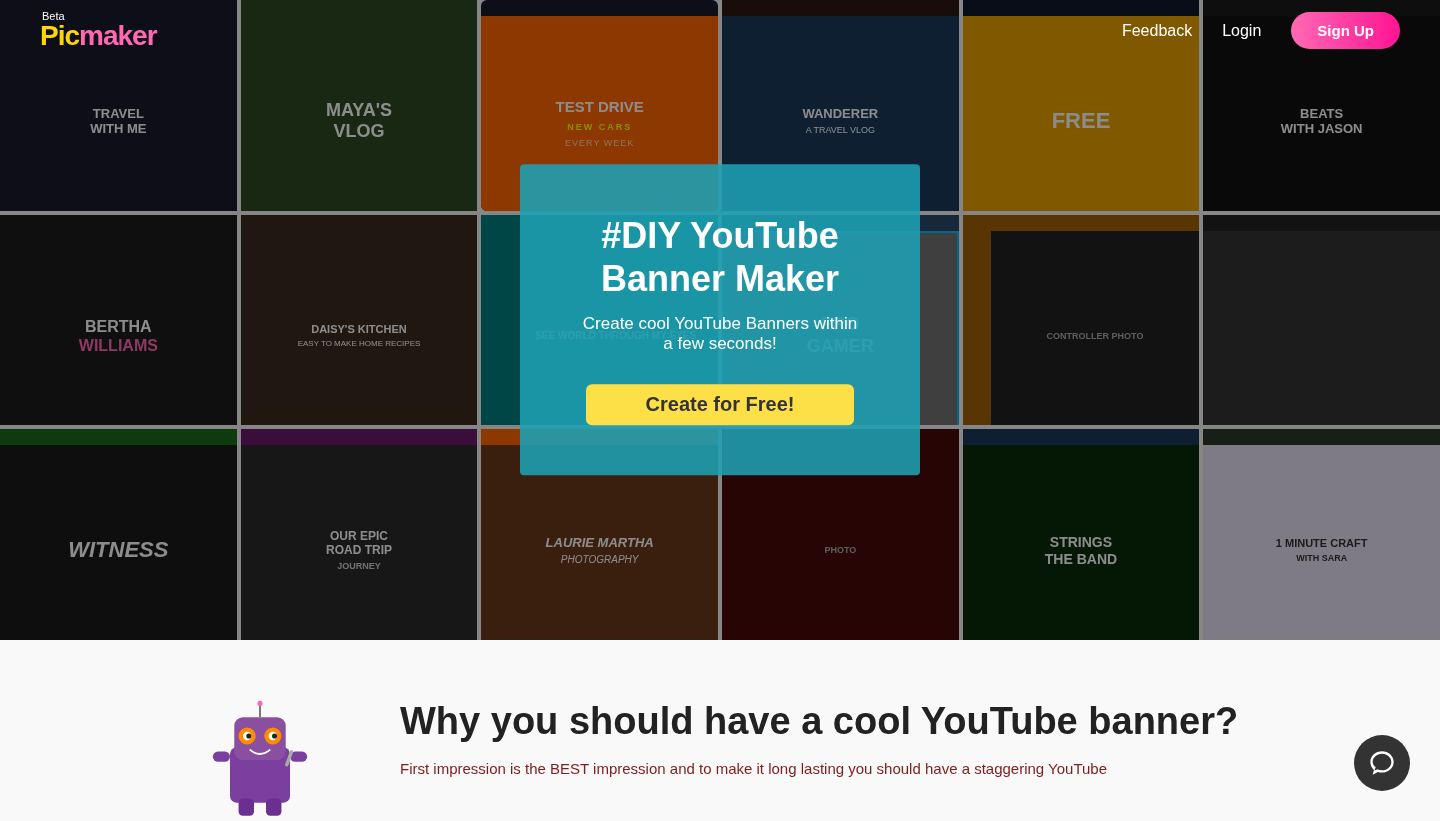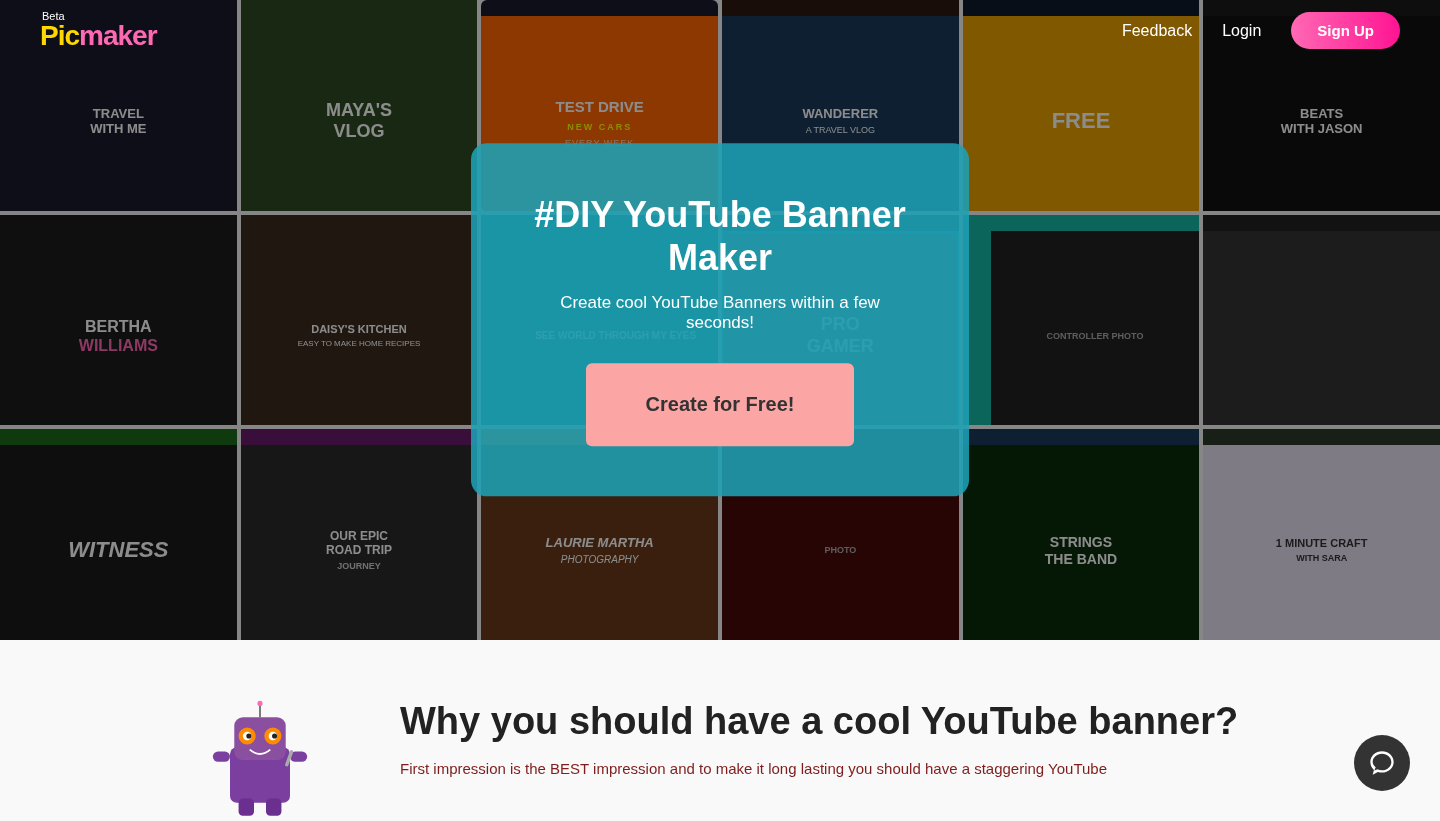--- a/index.html
+++ b/index.html
@@ -82,21 +82,21 @@
     .cell-1  { background: #1a1a2e; }
     .cell-2  { background: #2d4a22; }
     .cell-3  { background: #1a1a2e; border-radius: 6px; }
     .cell-4  { background: #2c1810; }
     .cell-5  { background: #0d1b2a; }
     .cell-6  { background: #1a1a1a; }
     .cell-7  { background: #1c1c1c; }
     .cell-8  { background: #3d2b1f; }
     .cell-9  { background: #008080; padding-left: 32px; }
     .cell-10 { background: #2a4a6b; }
-    .cell-11 { background: #14b8a6; padding-left: 28px; }
+    .cell-11 { background: #a16207; padding-left: 28px; }
     .cell-12 { background: #222; }
     .cell-13 { background: #1a6a1a; }
     .cell-14 { background: #6a1a6a; }
     .cell-15 { background: #ff6600; }
     .cell-16 { background: #1a3a5c; }
     .cell-17 { background: #4a0a0a; }
     .cell-18 { background: #2a3a2a; }
 
     
     .hero-overlay {
@@ -107,43 +107,43 @@
 
     
     .hero-card {
       position: absolute;
       top: 50%;
       left: 50%;
       transform: translate(-50%, -50%);
       background: rgba(30, 160, 180, 0.88);
       padding: 50px 60px 50px;
       text-align: center;
-      width: 498px;
-      border-radius: 16px;
+      width: 400px;
+      border-radius: 4px;
     }
     .hero-card h1 {
       color: #fff;
       font-size: 36px;
       font-weight: 900;
       margin-bottom: 14px;
       line-height: 1.2;
     }
     .hero-card p {
       color: #fff;
       font-size: 17px;
       margin-bottom: 30px;
       font-weight: 400;
     }
     .btn-create {
       display: inline-block;
-      background: #fca5a5;
+      background: #fde047;
       color: #333;
       font-size: 20px;
       font-weight: 700;
-      padding: 30px 60px;
+      padding: 9px 60px;
       border-radius: 6px;
       border: none;
       cursor: pointer;
       text-decoration: none;
     }
 
     
     .below-hero {
       background: #f9f9f9;
       padding: 60px 200px 40px;

